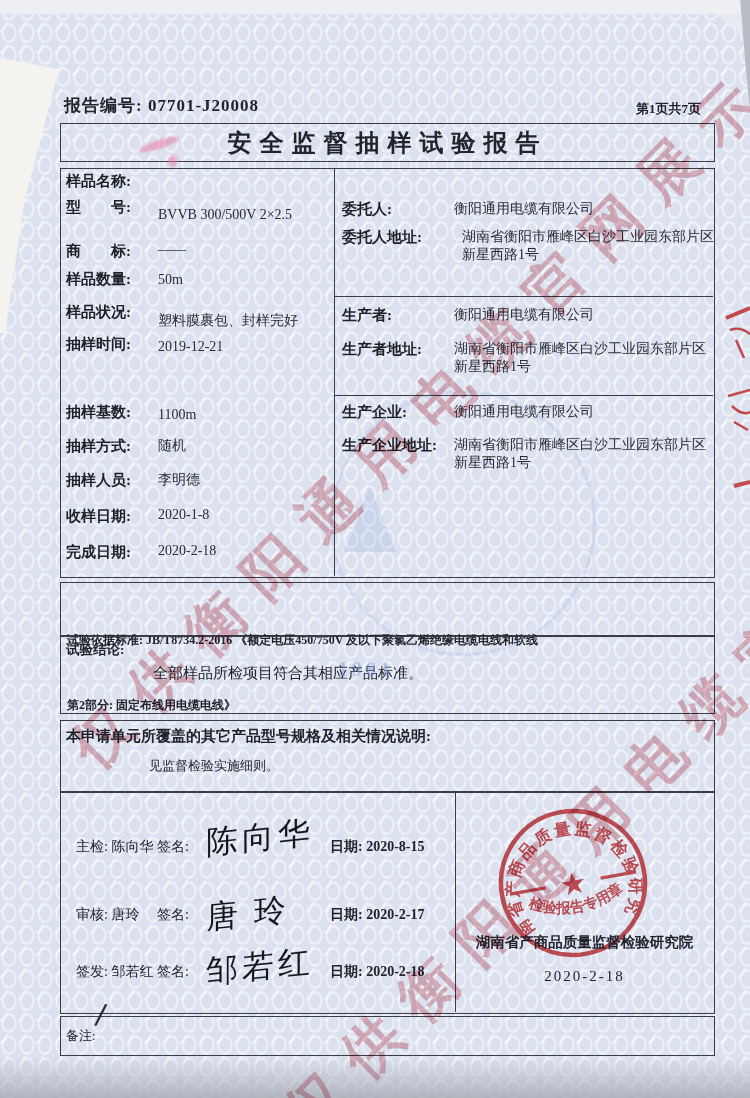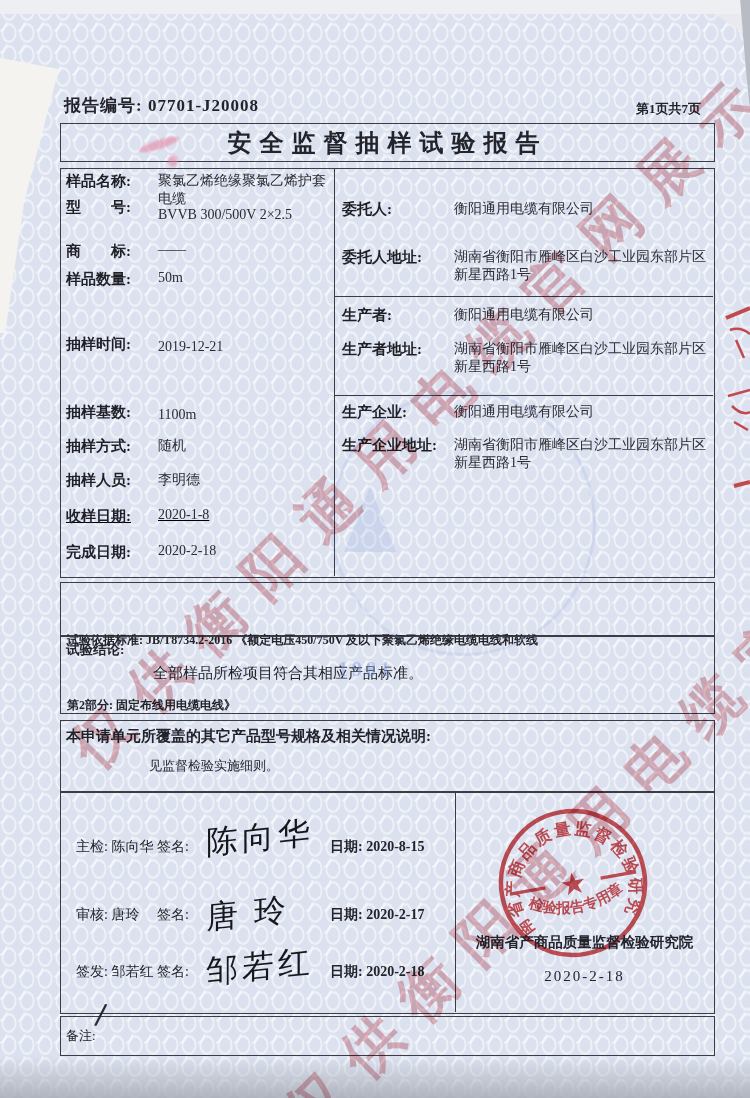--- a/index.html
+++ b/index.html
@@ -100,64 +100,67 @@
 
   <div class="box title-box">
     <div class="title txt">安全监督抽样试验报告</div>
   </div>
 
   <div class="box main-box"></div>
   <div class="abs vline-main"></div>
 
   <div class="row s-row" style="left:66px;top:172px;width:262px;">
     <span class="lbl">样品名称:</span>
-    <span class="val" style="width:178px;">聚氯乙烯绝缘聚氯乙烯护套电缆</span>
   </div>
   <div class="row s-row" style="left:66px;top:198px;">
     <span class="lbl">型　　号:</span>
     <span class="val low">BVVB 300/500V 2×2.5</span>
   </div>
   <div class="row s-row" style="left:66px;top:242px;">
     <span class="lbl">商　　标:</span>
     <span class="val">——</span>
   </div>
-  <div class="row s-row" style="left:66px;top:270px;">
+  <div class="row s-row" style="left:66px;top:270px;align-items:center;">
     <span class="lbl">样品数量:</span>
     <span class="val">50m</span>
+  </div>
+  <div class="row s-row" style="left:66px;top:303px;">
+    <span class="lbl">样品状况:</span>
+    <span class="val low">塑料膜裹包、封样完好</span>
   </div>
   <div class="row s-row" style="left:66px;top:335px;">
     <span class="lbl">抽样时间:</span>
     <span class="val low2">2019-12-21</span>
   </div>
   <div class="row s-row" style="left:66px;top:403px;">
     <span class="lbl">抽样基数:</span>
     <span class="val low2">1100m</span>
   </div>
   <div class="row s-row" style="left:66px;top:437px;">
     <span class="lbl">抽样方式:</span>
     <span class="val">随机</span>
   </div>
   <div class="row s-row" style="left:66px;top:471px;">
     <span class="lbl">抽样人员:</span>
     <span class="val">李明德</span>
   </div>
-  <div class="row s-row" style="left:66px;top:507px;text-decoration:underline;">
+  <div class="row s-row" style="left:66px;top:507px;">
     <span class="lbl">收样日期:</span>
     <span class="val">2020-1-8</span>
   </div>
   <div class="row s-row" style="left:66px;top:543px;">
     <span class="lbl">完成日期:</span>
     <span class="val">2020-2-18</span>
   </div>
 
   <div class="row c-row" style="left:342px;top:200px;">
     <span class="lbl">委托人:</span>
     <span class="val">衡阳通用电缆有限公司</span>
   </div>
-  <div class="row c-row" style="left:342px;top:248px;">
+  <div class="row c-row" style="left:342px;top:228px;gap:8px;">
     <span class="lbl">委托人地址:</span>
     <span class="val">湖南省衡阳市雁峰区白沙工业园东部片区新星西路1号</span>
   </div>
   <div class="hline" style="left:334px;top:296px;width:379px;"></div>
   <div class="row c-row" style="left:342px;top:306px;">
     <span class="lbl">生产者:</span>
     <span class="val">衡阳通用电缆有限公司</span>
   </div>
   <div class="row c-row" style="left:342px;top:340px;">
     <span class="lbl">生产者地址:</span>

